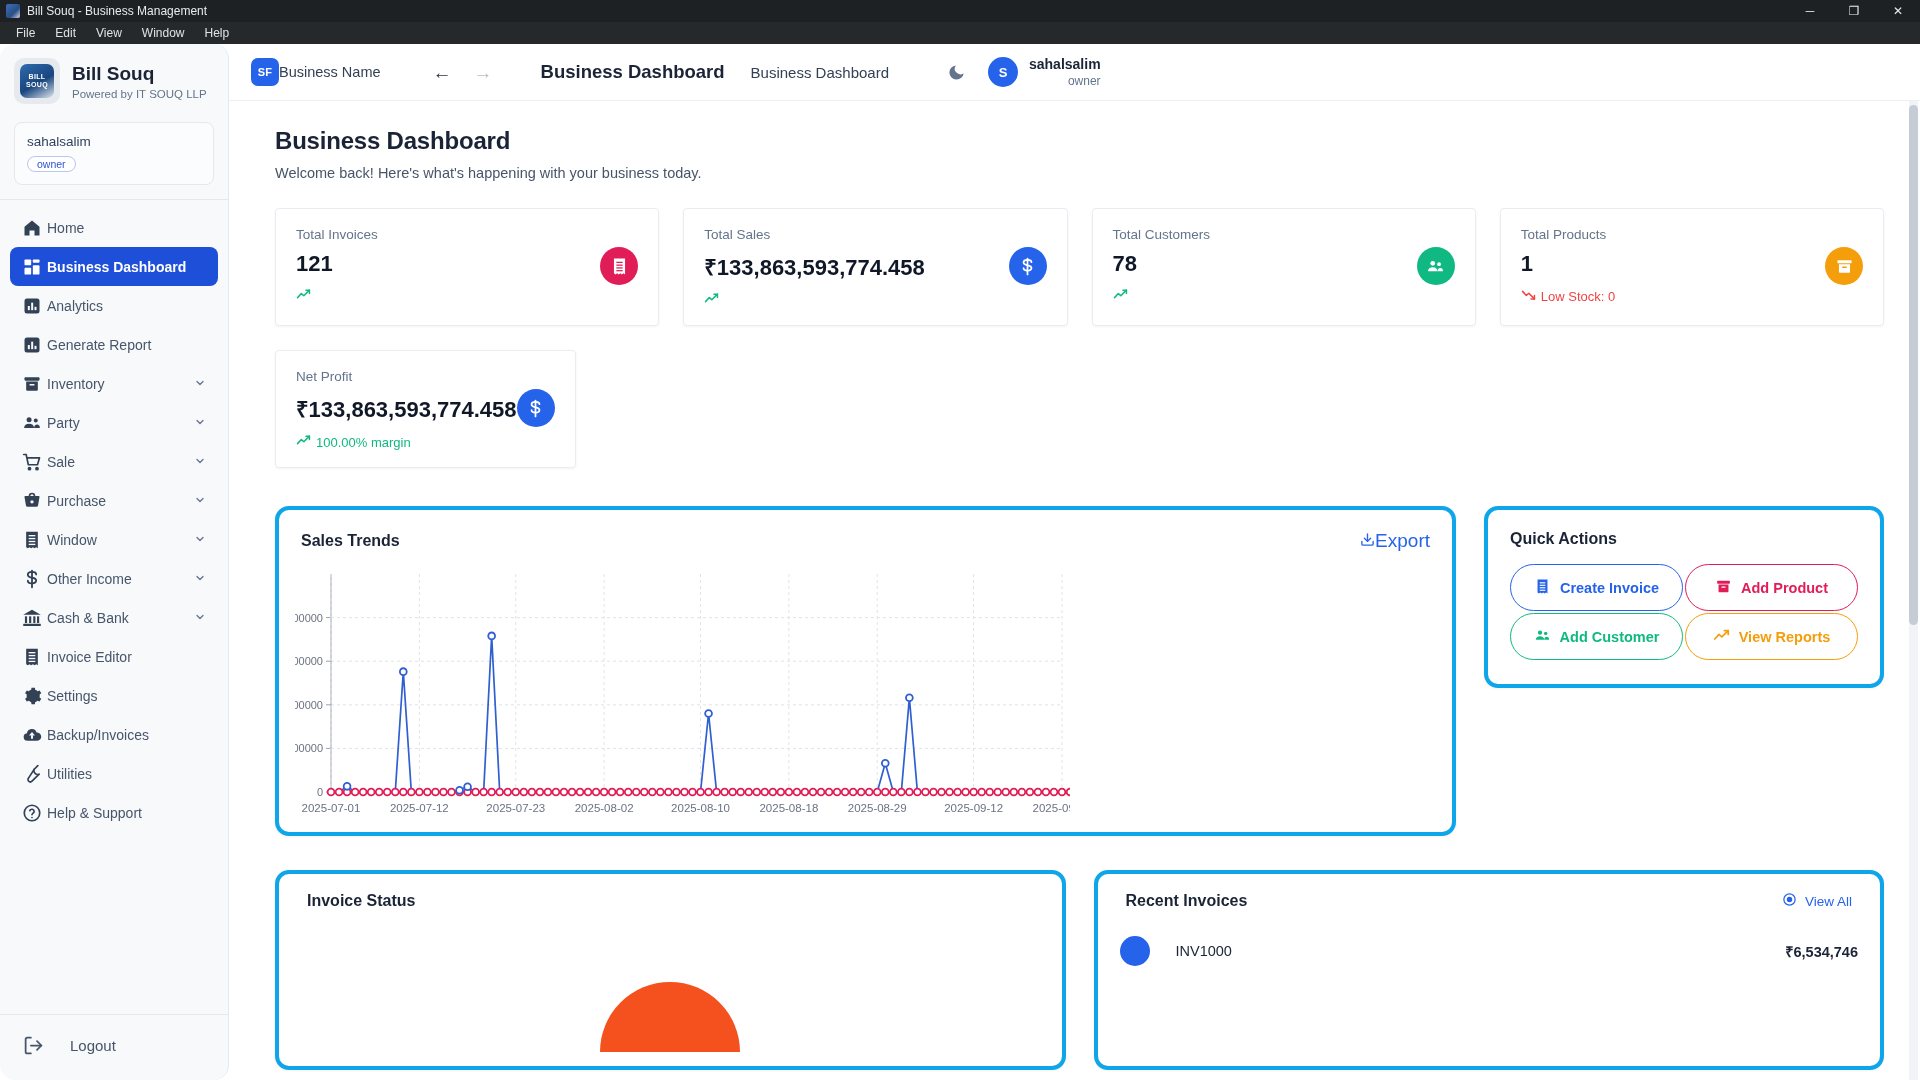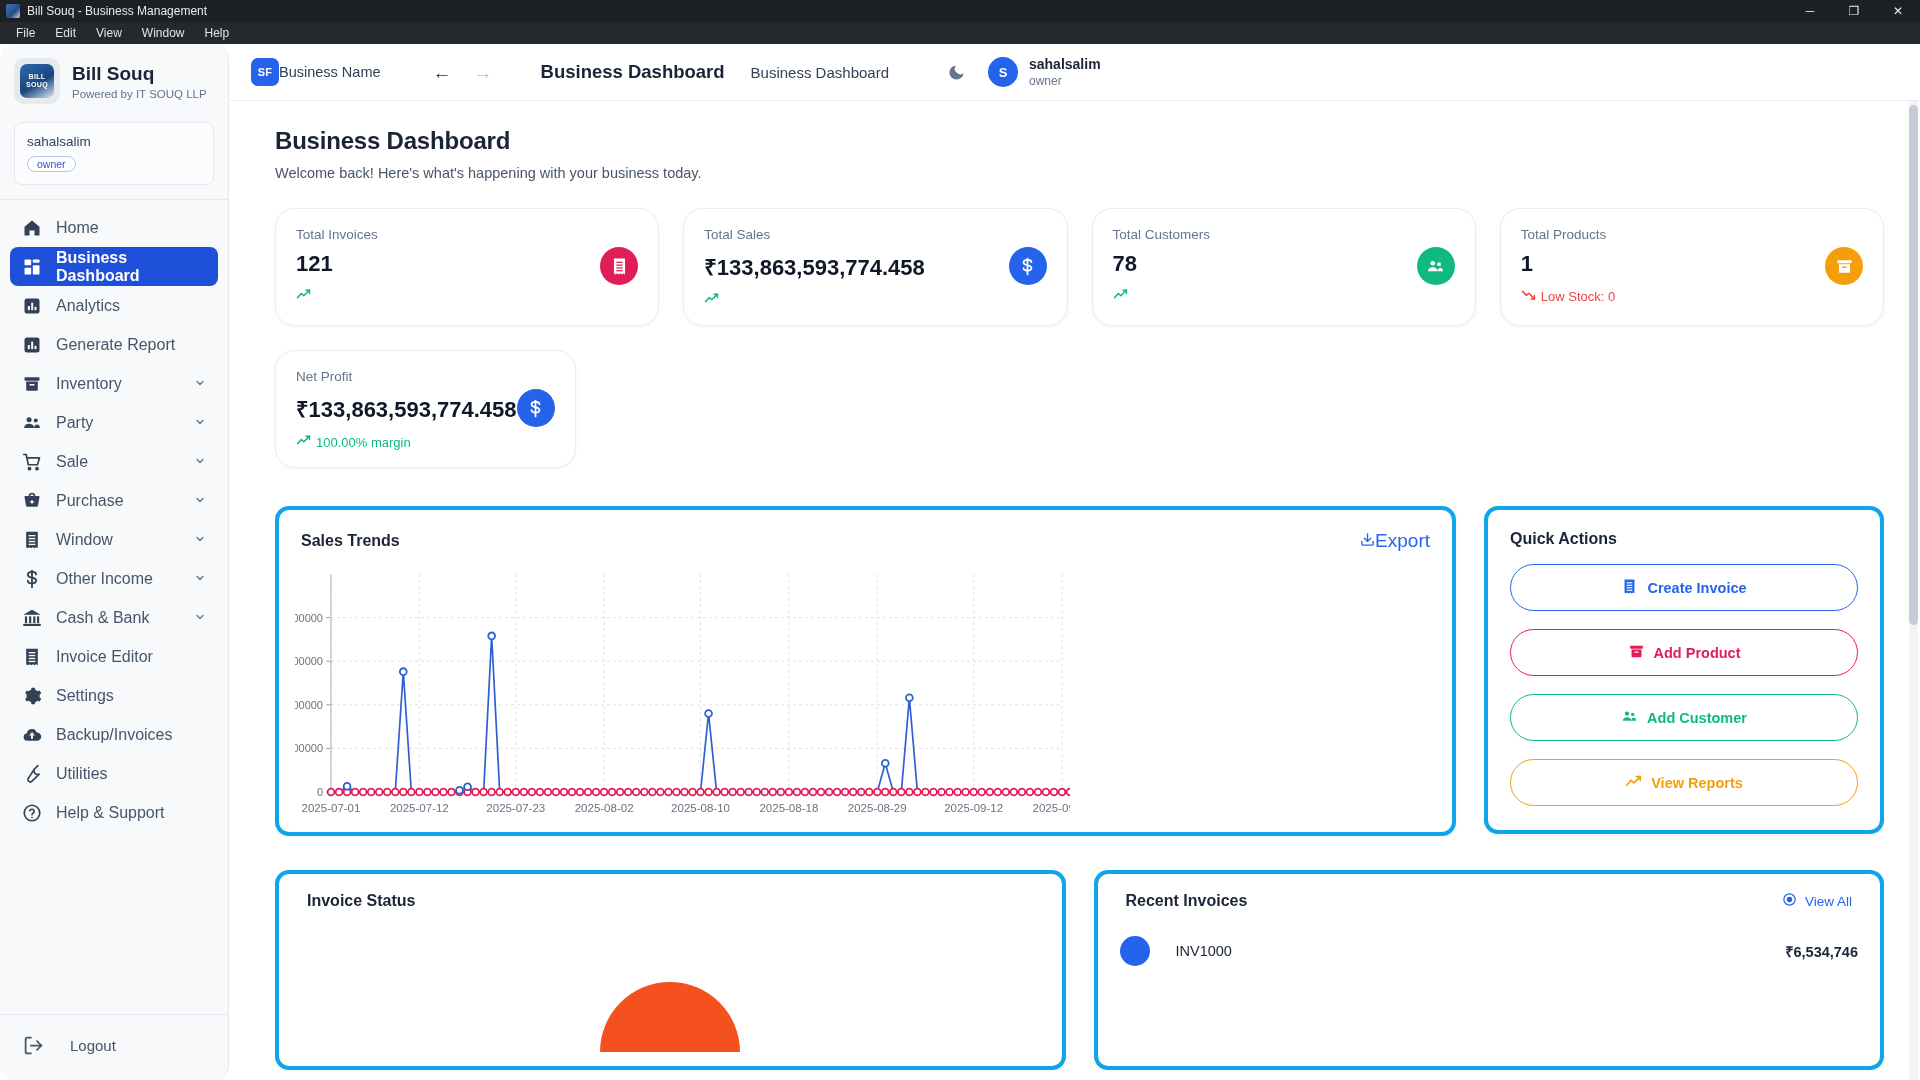--- a/index.html
+++ b/index.html
@@ -65,44 +65,44 @@
   .userbox .uname { font-size: 13.5px; color: #30425c; }
   .badge-owner {
     display: inline-block; margin-top: 7px; font-size: 10.5px; color: #2f54d4;
     border: 1px solid #b9c6f2; border-radius: 9px; padding: 1px 9px; background: #fff;
   }
 
   .navsep { height: 1px; background: #e4e9ef; margin: 14px 0 8px 0; }
 
   .nav { flex: 1 1 auto; overflow: hidden; padding: 0 10px; }
   .nav-item {
-    display: flex; align-items: center; gap: 14px;
+    display: flex; align-items: center; gap: 5px;
     height: 39px; padding: 0 12px; border-radius: 8px;
-    color: #475569; font-size: 16px; cursor: pointer; position: relative;
+    color: #475569; font-size: 14px; cursor: pointer; position: relative;
   }
   .nav-item .ico { width: 20px; height: 20px; flex: 0 0 20px; display:flex; align-items:center; justify-content:center; color:#334155; }
   .nav-item .ico svg { display:block; }
   .nav-item.active { background: #1e4fd8; color: #ffffff; font-weight: bold; }
   .nav-item.active .ico { color: #ffffff; }
   .nav-item .chev { margin-left: auto; color: #64748b; font-size: 11px; }
 
   .logout-wrap { border-top: 1px solid #e4e9ef; padding: 10px 10px 14px 10px; }
   .logout {
     display: flex; align-items: center; gap: 26px; padding: 10px 12px;
     color: #475569; font-size: 15px; border-radius: 8px; cursor: pointer;
   }
   .logout .ico { width: 22px; display:flex; align-items:center; justify-content:center; color:#475569;}
 
   
   .main { flex: 1 1 auto; display: flex; flex-direction: column; min-width: 0; background:#fff; }
 
   .topbar {
     height: 57px; flex: 0 0 57px; background: #ffffff;
     border-bottom: 1px solid #eceff3;
-    display: flex; align-items: center; padding: 0 22px; gap: 0;
+    display: flex; align-items: center; padding: 0 22px; gap: 0; text-align: right;
   }
   .sf-badge {
     width: 28px; height: 28px; border-radius: 7px; background: #2563eb; color: #fff;
     display: flex; align-items: center; justify-content: center;
     font-size: 11px; font-weight: bold; letter-spacing: .3px;
   }
   .biz-name { font-size: 14.5px; color: #334155; }
   .navarrows { display: flex; align-items: center; gap: 22px; margin-left: 52px; }
   .navarrow { font-size: 19px; color: #1f2937; cursor: pointer; line-height: 1; }
   .navarrow.dim { color: #b6bec9; }
@@ -128,21 +128,21 @@
   .scroll-track { position:absolute; right:2px; top:0; width:9px; height:100%; background:#f1f3f6; }
 
   h1.page-h {
     font-size: 24px; font-weight: bold; color: #1b2436; letter-spacing: -0.2px;
   }
   .page-sub { margin-top: 10px; font-size: 14.5px; color: #475569; }
 
   
   .stats { display: flex; gap: 24px; margin-top: 27px; }
   .stat-card {
-    flex: 1 1 0; background: #fff; border: 1px solid #e9edf2; border-radius: 20px;
+    flex: 1 1 0; background: #fff; border: 1px solid #e9edf2; border-radius: 4px;
     padding: 18px 20px 16px 20px; min-height: 96px;
     box-shadow: 0 1px 3px rgba(16,24,40,.05);
     display: flex; align-items: flex-start; justify-content: space-between;
   }
   .stat-left { min-width: 0; }
   .stat-label { font-size: 13.5px; color: #64748b; }
   .stat-value { font-size: 22px; font-weight: bold; color: #101828; margin-top: 9px; white-space: nowrap; }
   .stat-delta { margin-top: 10px; font-size: 13px; display: flex; align-items: center; gap: 5px; }
   .stat-delta.up { color: #10b981; }
   .stat-delta.down { color: #ef4444; }
@@ -163,21 +163,21 @@
   .chart-card { flex: 1 1 0; padding: 20px 16px 16px 16px; height: 330px; overflow: hidden; }
   .card-head { display: flex; align-items: center; justify-content: space-between; padding: 0 6px 0 6px; }
   .card-title { font-size: 16px; font-weight: bold; color: #1b2436; }
   .export-link { display: flex; align-items: center; gap: 0; color: #2563eb; font-size: 19px; cursor: pointer; }
 
   .plot { position: relative; height: 262px; margin-top: 12px; }
   .plot svg { display: block; }
 
   .qa-card { flex: 0 0 400px; padding: 20px 22px 24px 22px; }
   .qa-title { font-size: 16px; font-weight: bold; color: #1b2436; }
-  .qa-grid { display: grid; grid-template-columns: 1fr; gap: 18px; margin-top: 16px; }
+  .qa-grid { display: grid; grid-template-columns: 1fr 1fr; gap: 2px; margin-top: 16px; }
   .qa-btn {
     height: 47px; border-radius: 24px; background: #fff;
     display: flex; align-items: center; justify-content: center; gap: 9px;
     font-size: 14.5px; font-weight: bold; cursor: pointer;
   }
 
   
   .bottom-row { display: flex; gap: 28px; margin-top: 34px; }
   .bottom-card { flex: 1 1 0; padding: 18px 22px; height: 200px; overflow: hidden; }
   .view-all { display: flex; align-items: center; gap: 8px; color: #2563eb; font-size: 13.5px; cursor: pointer; }

